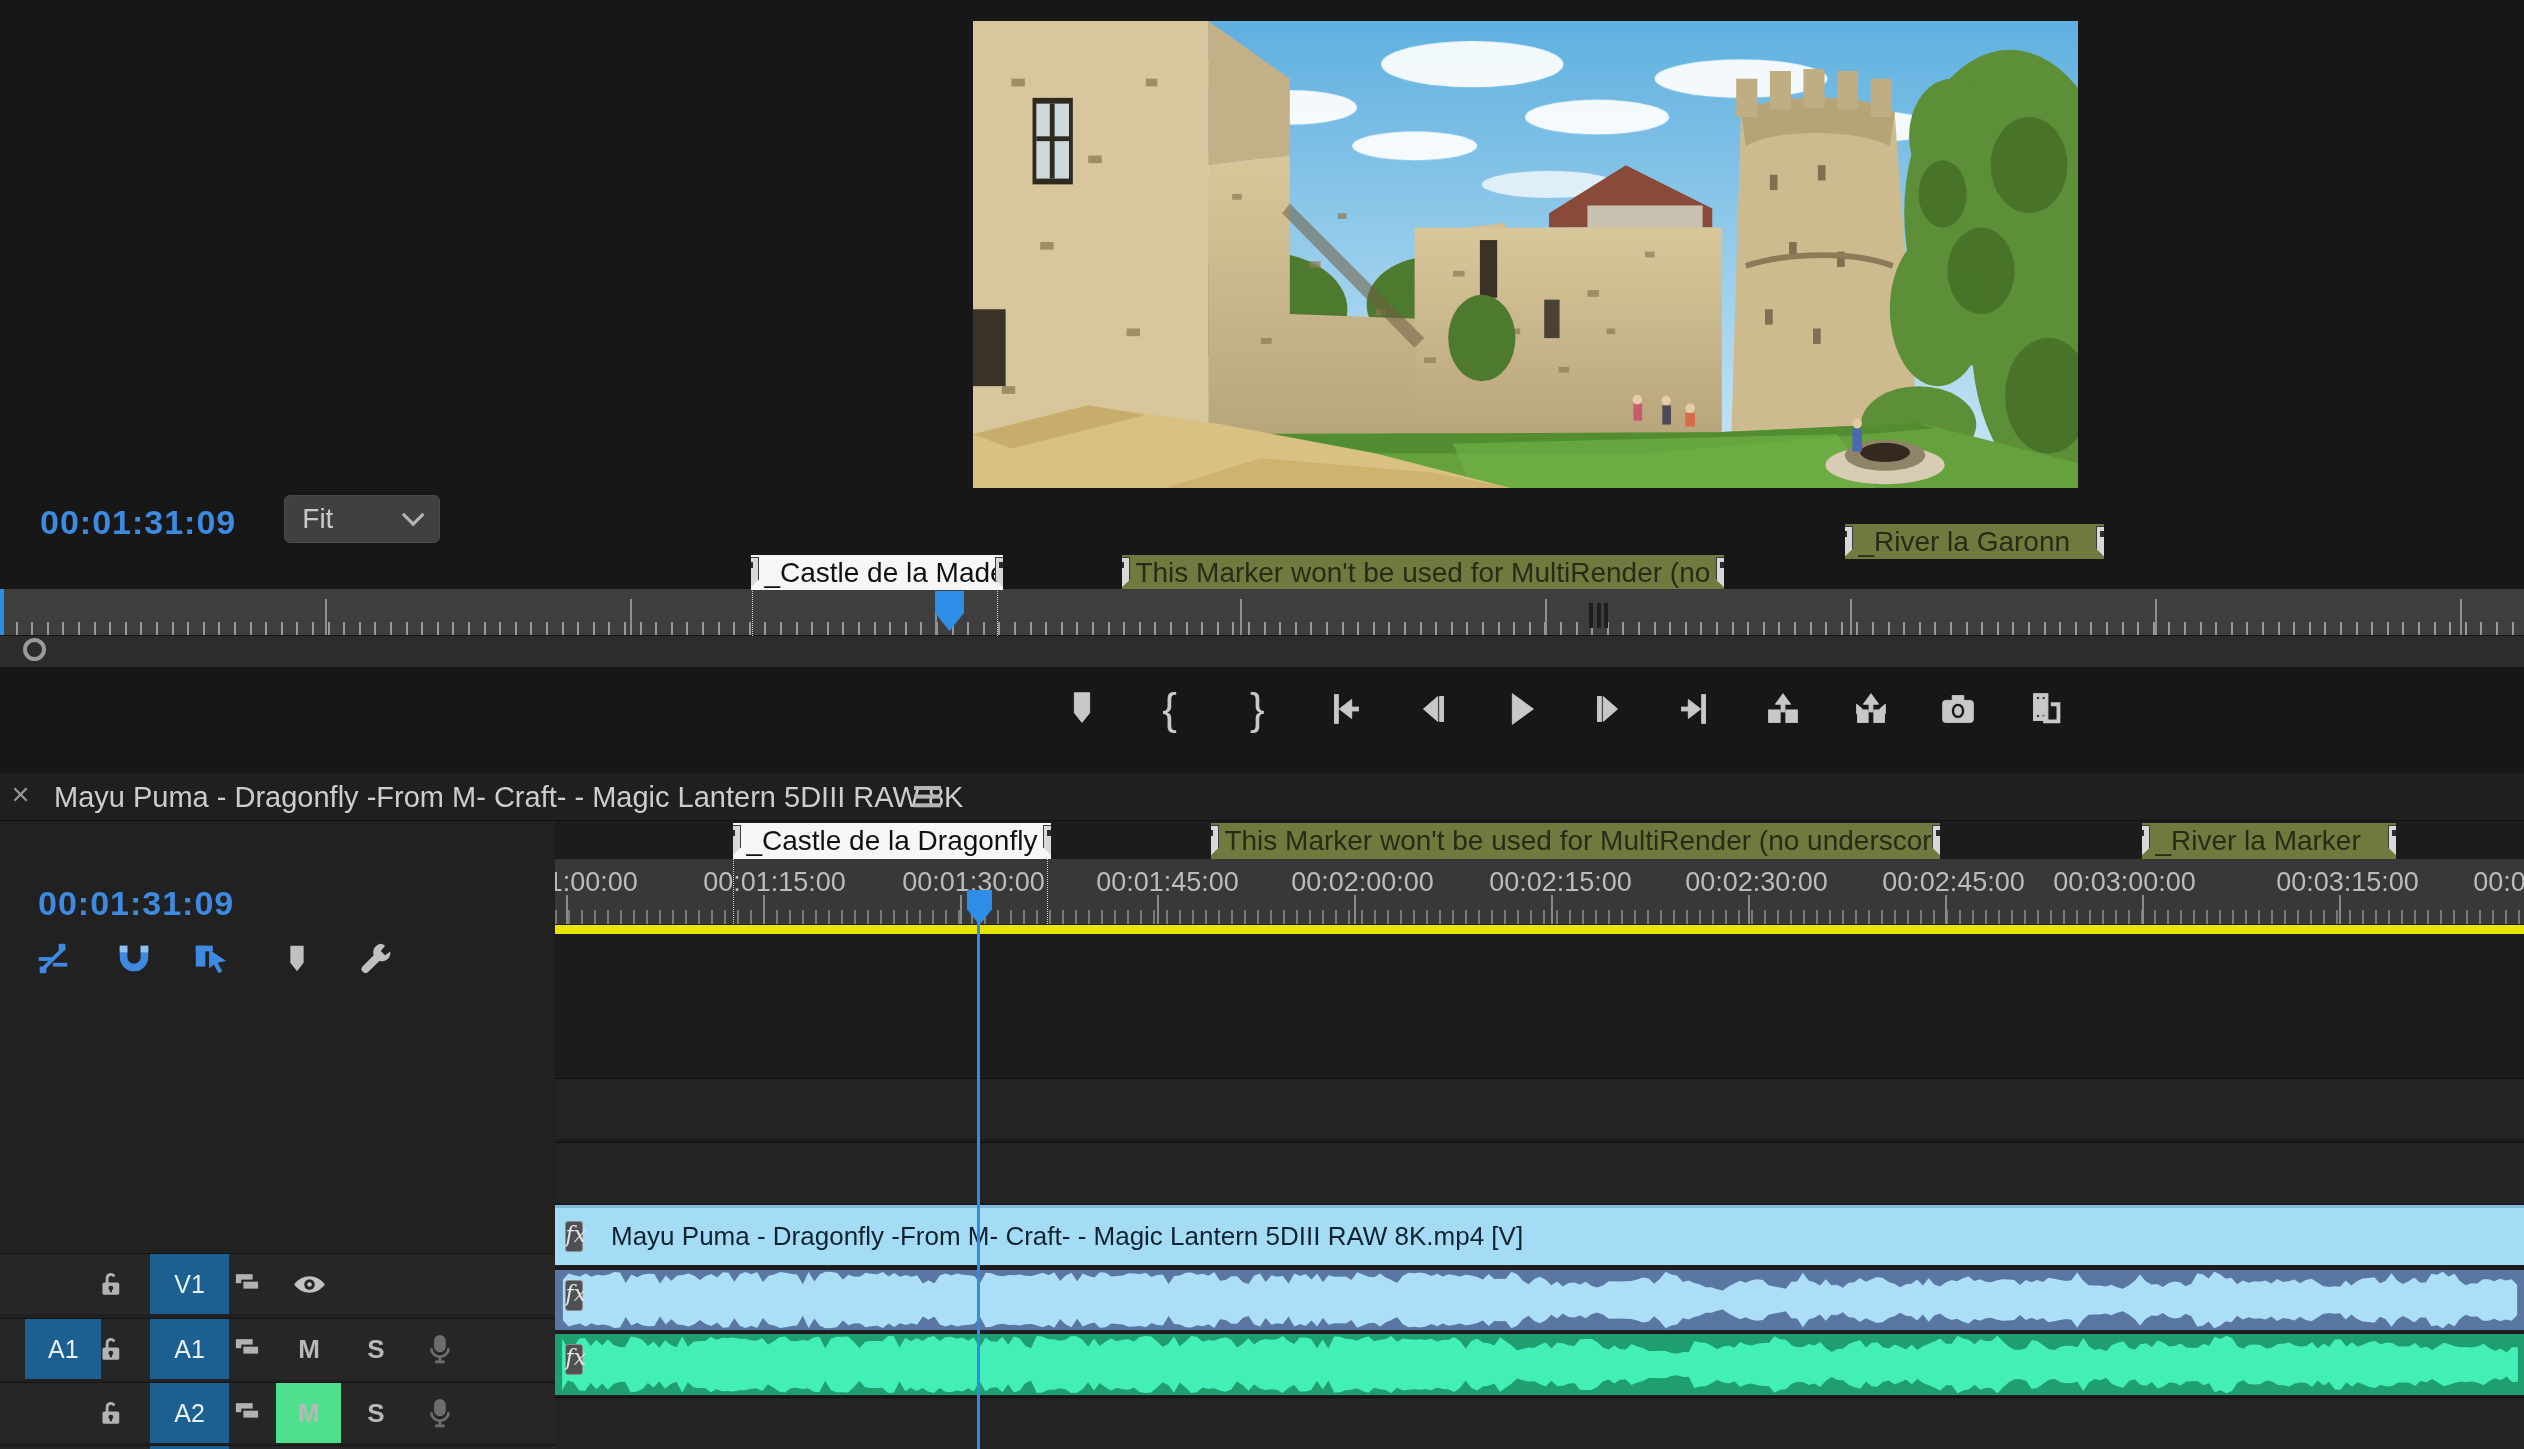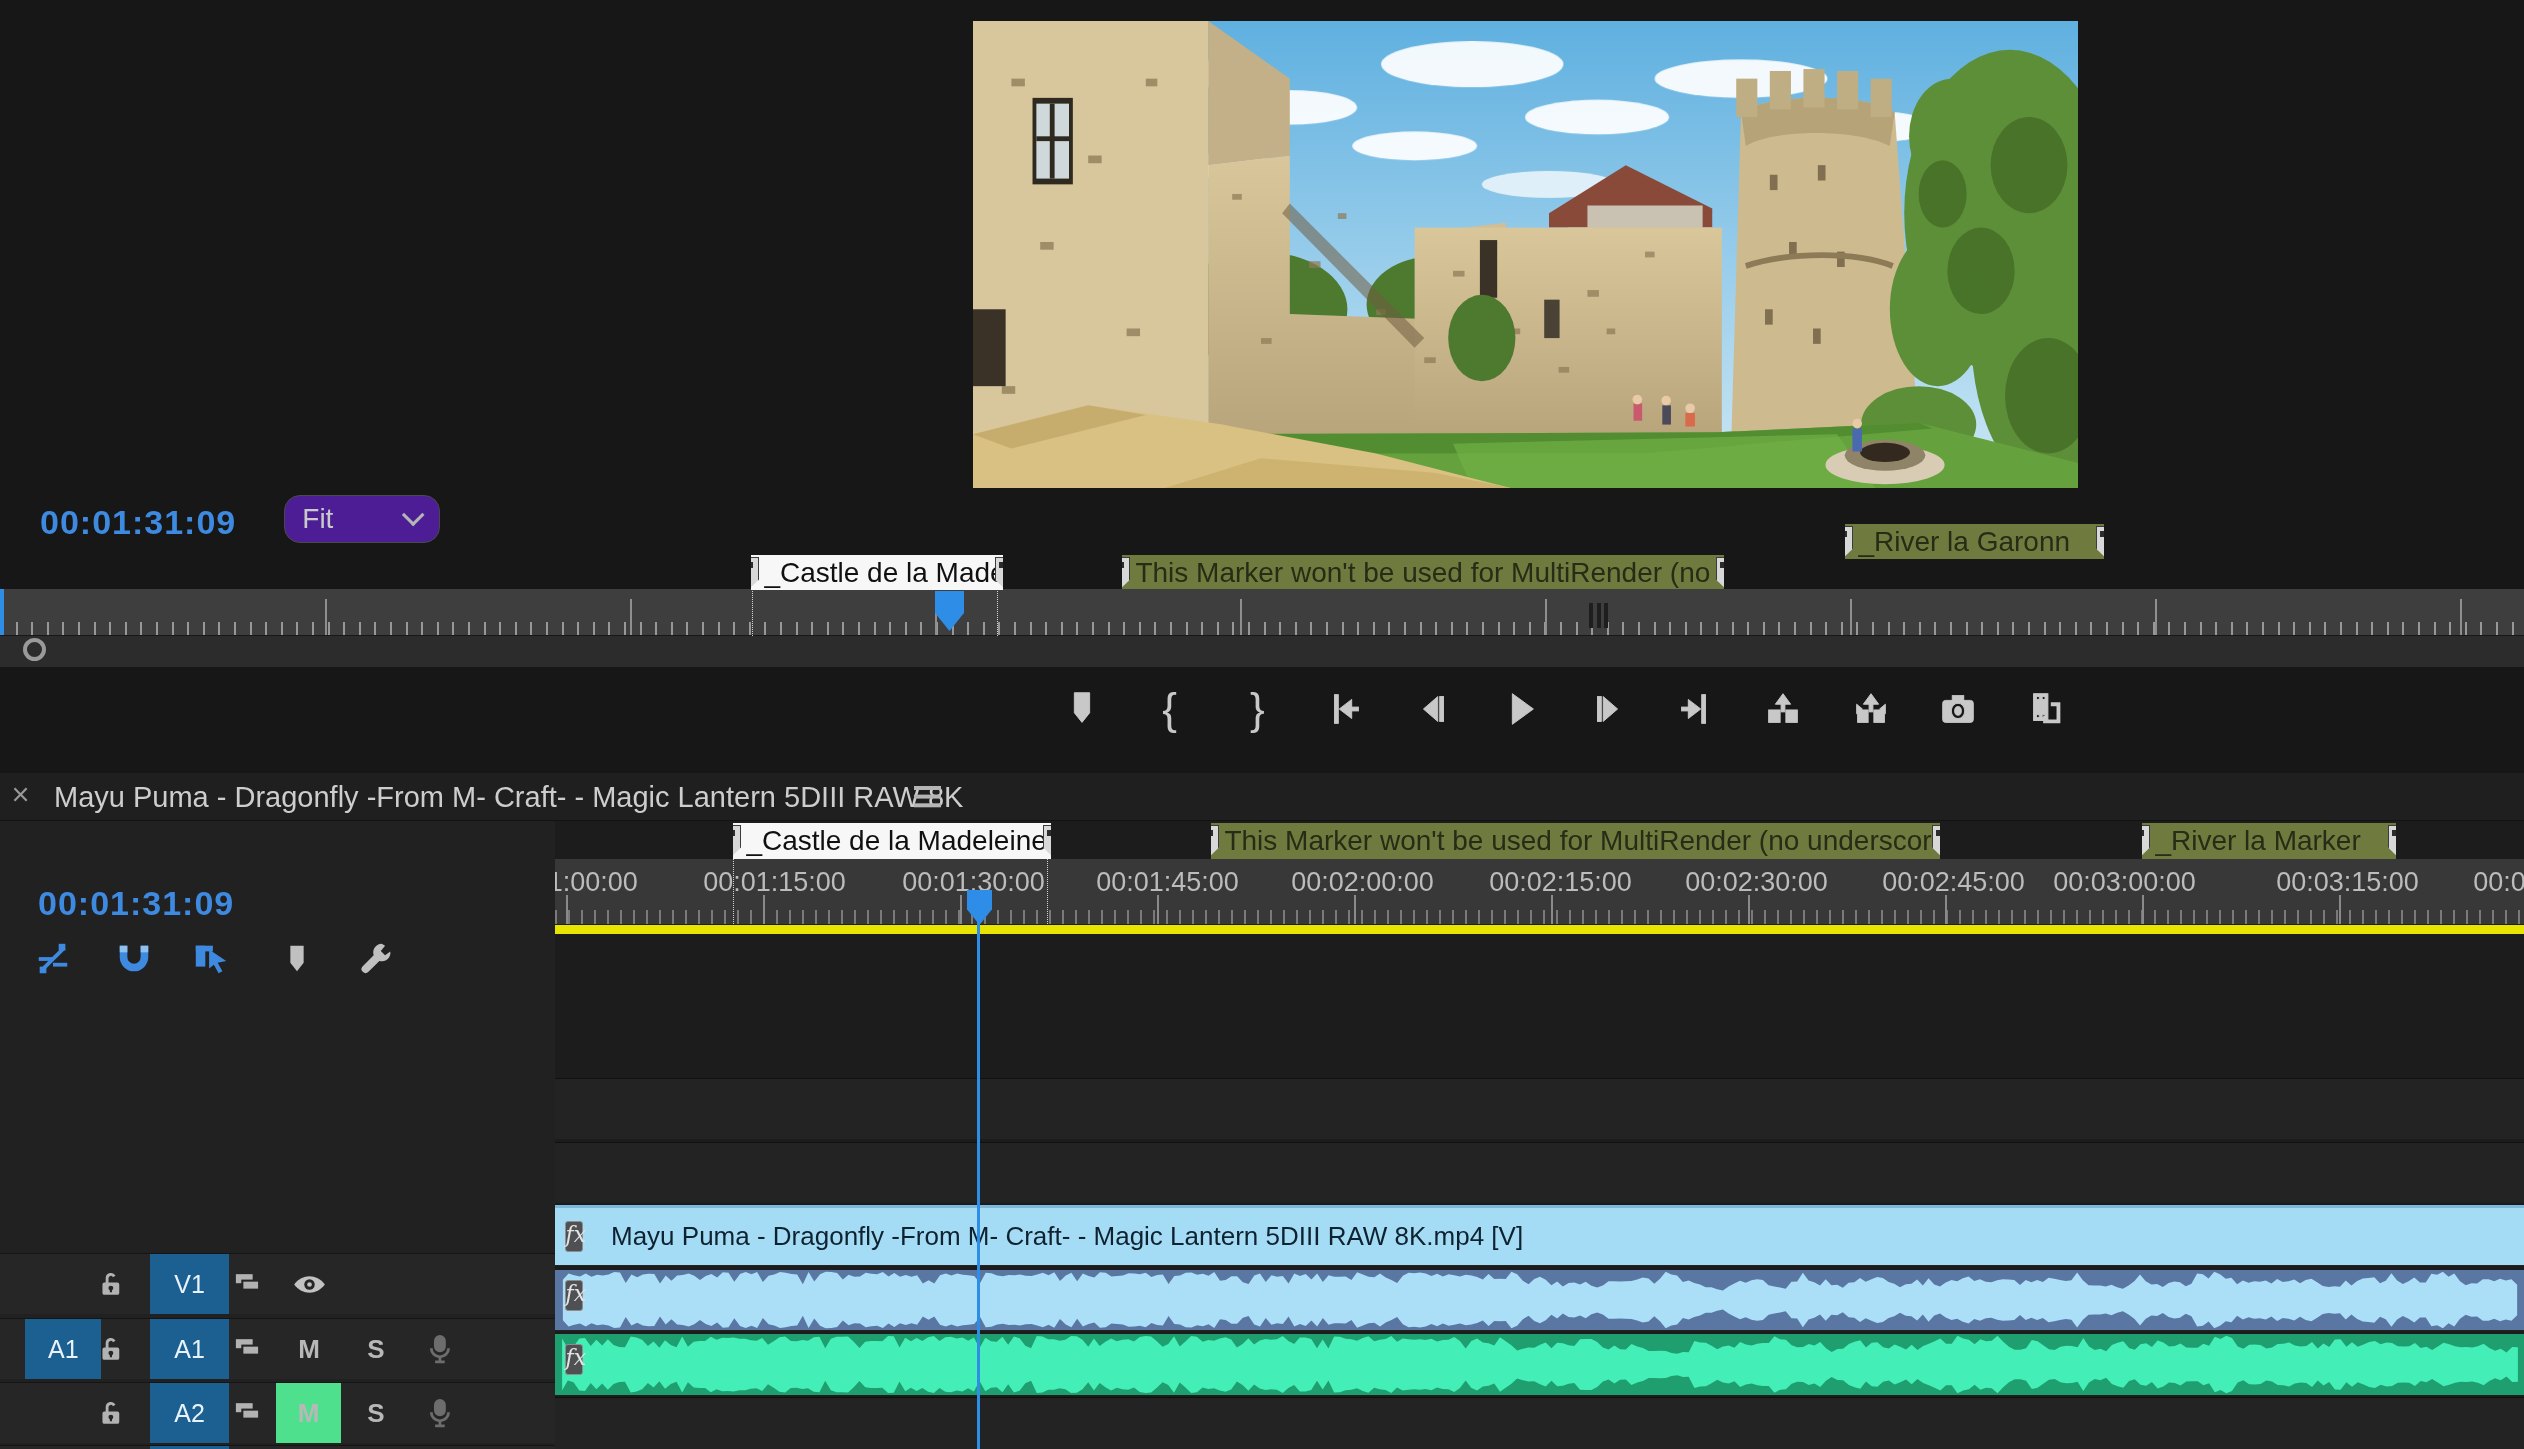--- a/index.html
+++ b/index.html
@@ -7,22 +7,22 @@
        -webkit-font-smoothing:antialiased;}
   .app{position:relative;width:2525px;height:1450px;background:#181818;}
   .abs{position:absolute;}
 
   
   .monitor{position:absolute;left:0;top:0;width:2525px;height:773px;background:#171717;}
   .video-frame{position:absolute;left:973px;top:21px;width:1105px;height:467px;overflow:hidden;}
   .video-frame svg{display:block;}
   .mon-timecode{position:absolute;left:40px;top:503px;font-size:34px;font-weight:bold;
     color:var(--timecode-blue);letter-spacing:1px;}
-  .fit-select{position:absolute;left:284px;top:495px;width:156px;height:48px;background:#4c1d95;
-    border:1.9px solid #4a4a4a;border-radius:16px;color:#c9c9c9;font-size:28px;
+  .fit-select{position:absolute;left:284px;top:495px;width:156px;height:48px;background:#404040;
+    border:1.9px solid #4a4a4a;border-radius:6px;color:#c9c9c9;font-size:28px;
     display:flex;align-items:center;justify-content:space-between;padding:0 17.3px;box-sizing:border-box;}
   .chev{width:13.4px;height:13.4px;border-right:3.8px solid #b5b5b5;border-bottom:3.8px solid #b5b5b5;
     transform:rotate(45deg);margin-top:-7.7px;}
 
   
   .marker-label{position:absolute;height:35px;line-height:35px;font-size:28px;white-space:nowrap;
     overflow:hidden;padding:0 13.4px;box-sizing:border-box;}
   .marker-olive{background:var(--marker-olive);color:var(--marker-olive-text);}
   .marker-selected{background:var(--marker-selected-bg);color:#101010;}
   .mflag{position:absolute;width:18px;height:31px;background:#d8d8d8;border:1px solid #3c3c3c;
@@ -496,21 +496,21 @@
 
         <div class="rowitem ms-letter" style="left:290px;top:0;width:38px;height:53px;"></div>
         <div class="rowitem ms-letter" style="left:357px;top:0;width:38px;height:53px;"></div>
 
       </div>
     </div>
 
     <div class="tl-content">
 
       <div class="marker-label marker-selected" style="left:178px;top:1.9px;width:318px;height:36px;line-height:36px;z-index:2;">
-        <span>_Castle de la Madeleine</span>
+        <span>_Castle de la Dragonfly</span>
         <span class="mflag" style="left:-9.6px;top:1.9px;"></span>
         <span class="mflag" style="right:-9.6px;top:1.9px;"></span>
       </div>
       <div class="marker-label marker-olive" style="left:656px;top:1.9px;width:729px;height:36px;line-height:36px;">
         <span>This Marker won't be used for MultiRender (no underscore)</span>
         <span class="mflag" style="left:-9.6px;top:1.9px;"></span>
         <span class="mflag" style="right:-9.6px;top:1.9px;"></span>
       </div>
       <div class="marker-label marker-olive" style="left:1587px;top:1.9px;width:254px;height:36px;line-height:36px;">
         <span>_River la Marker</span>

